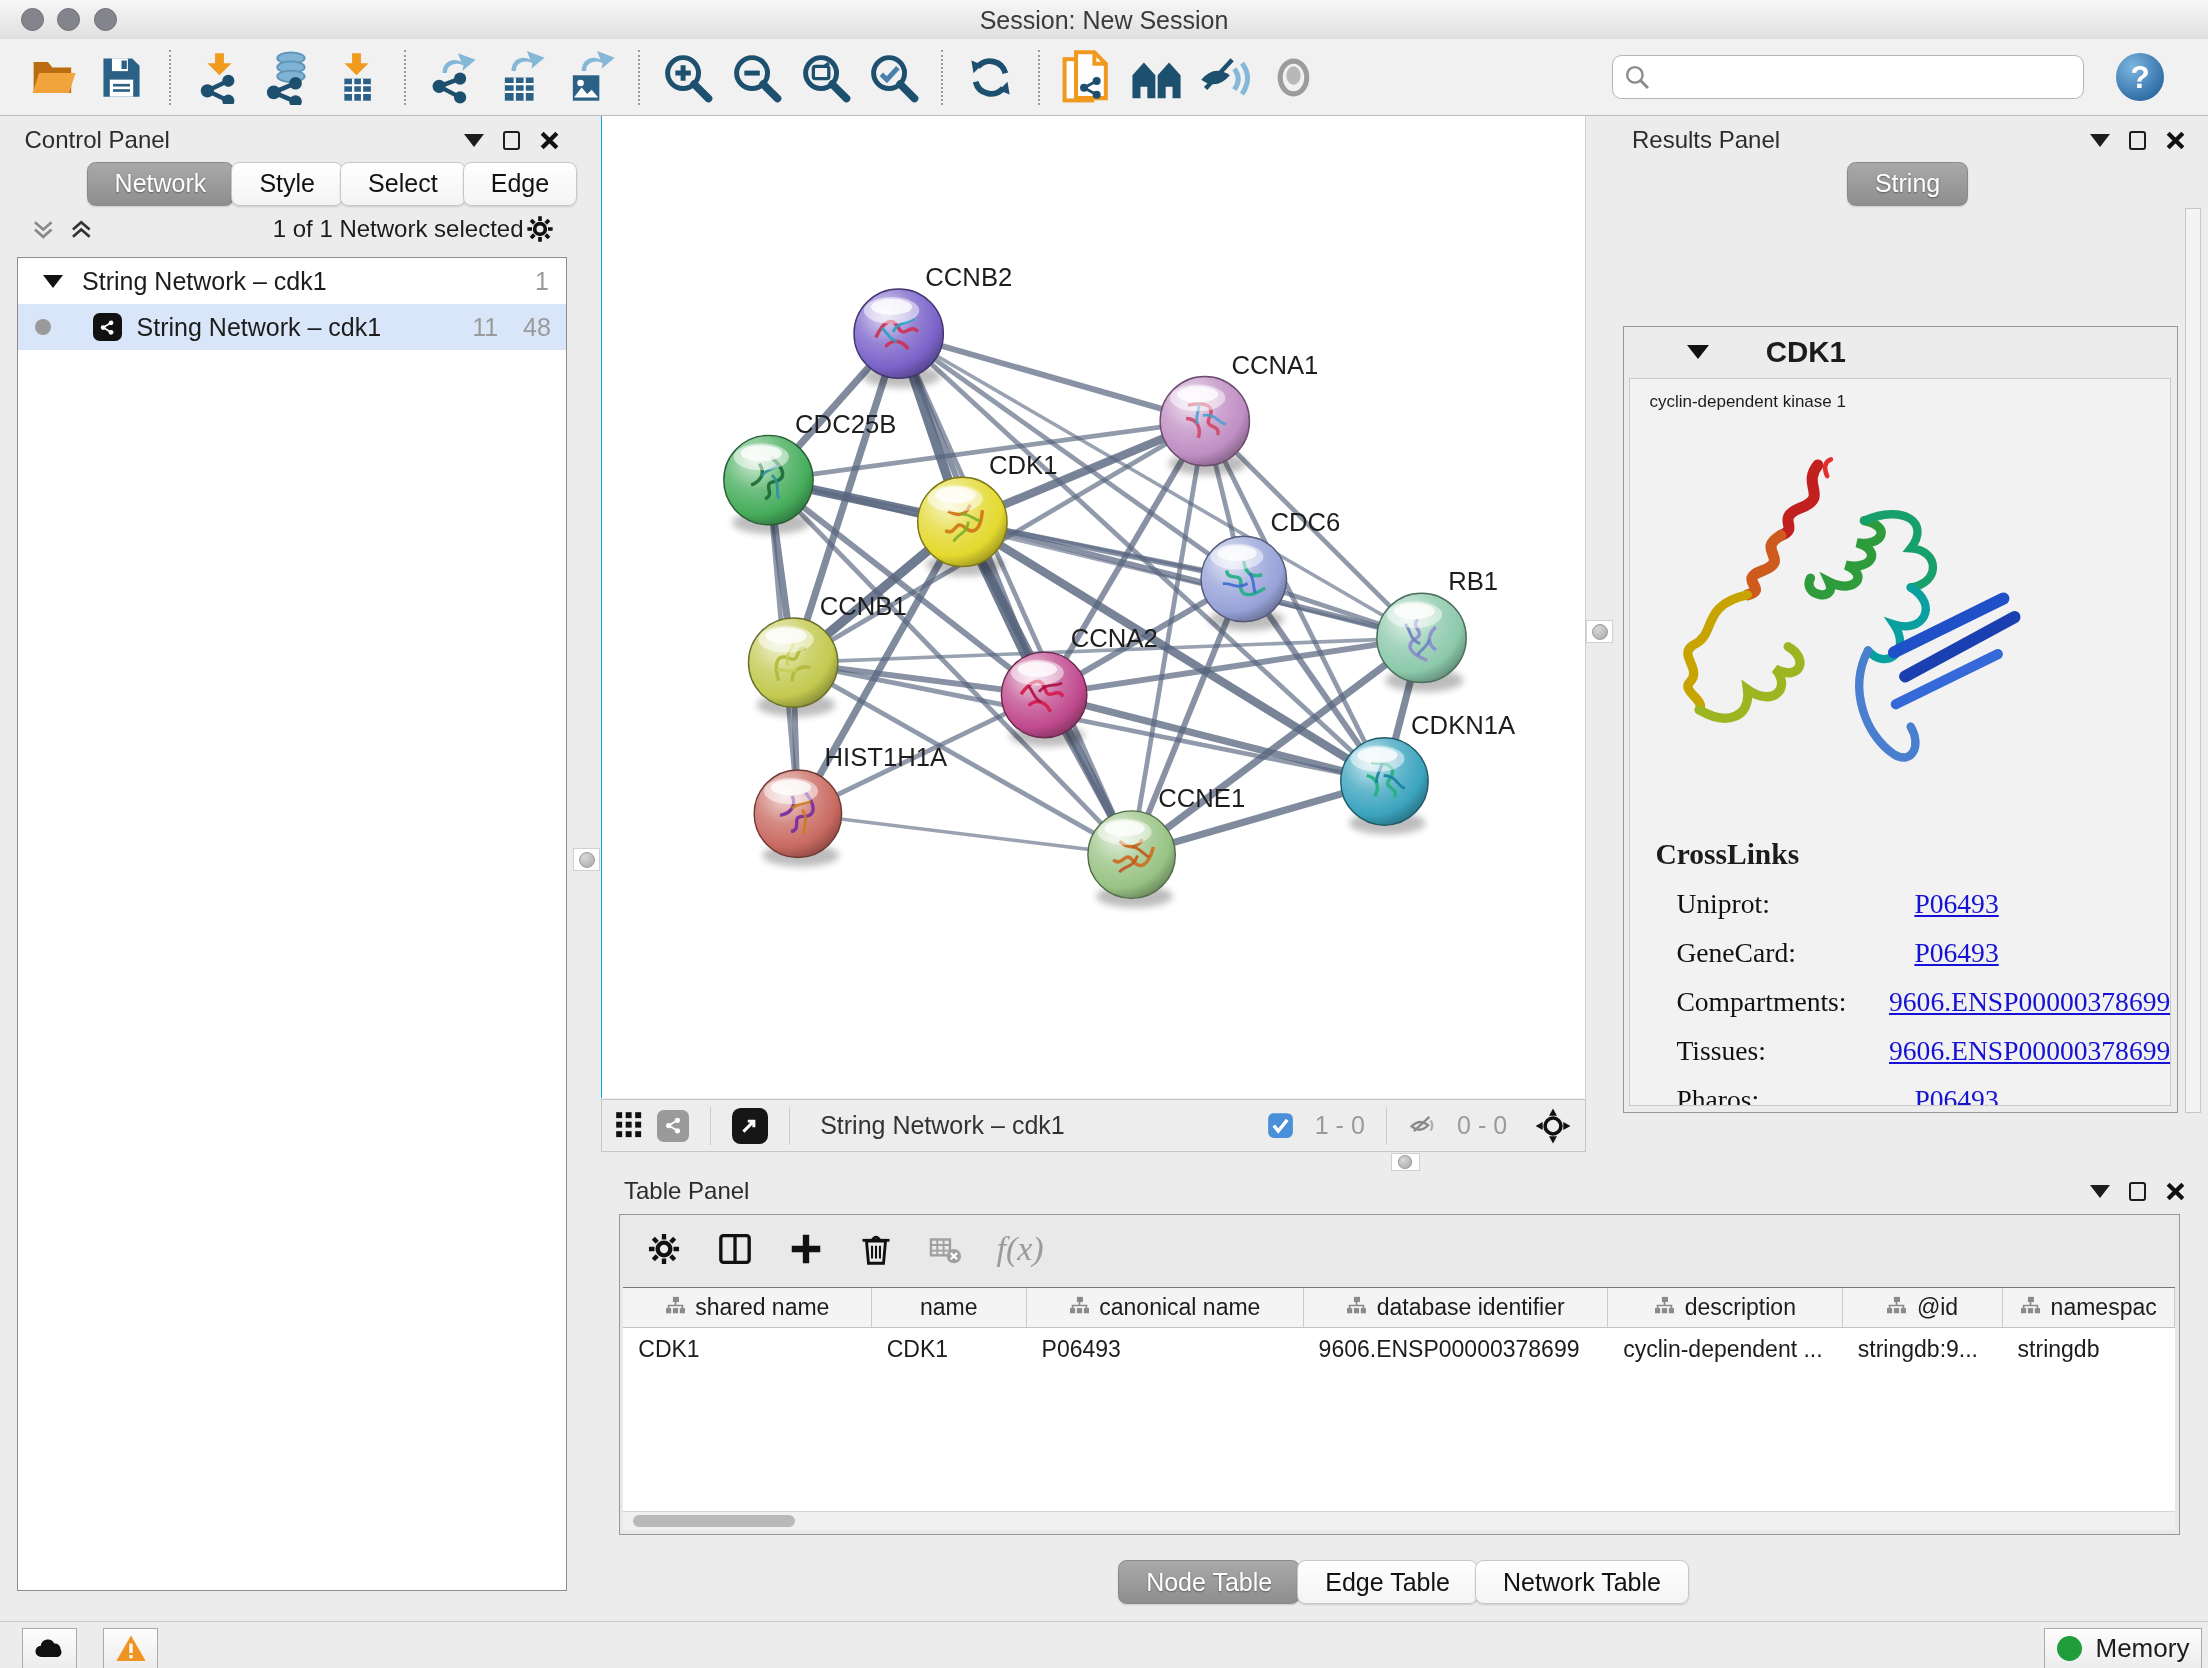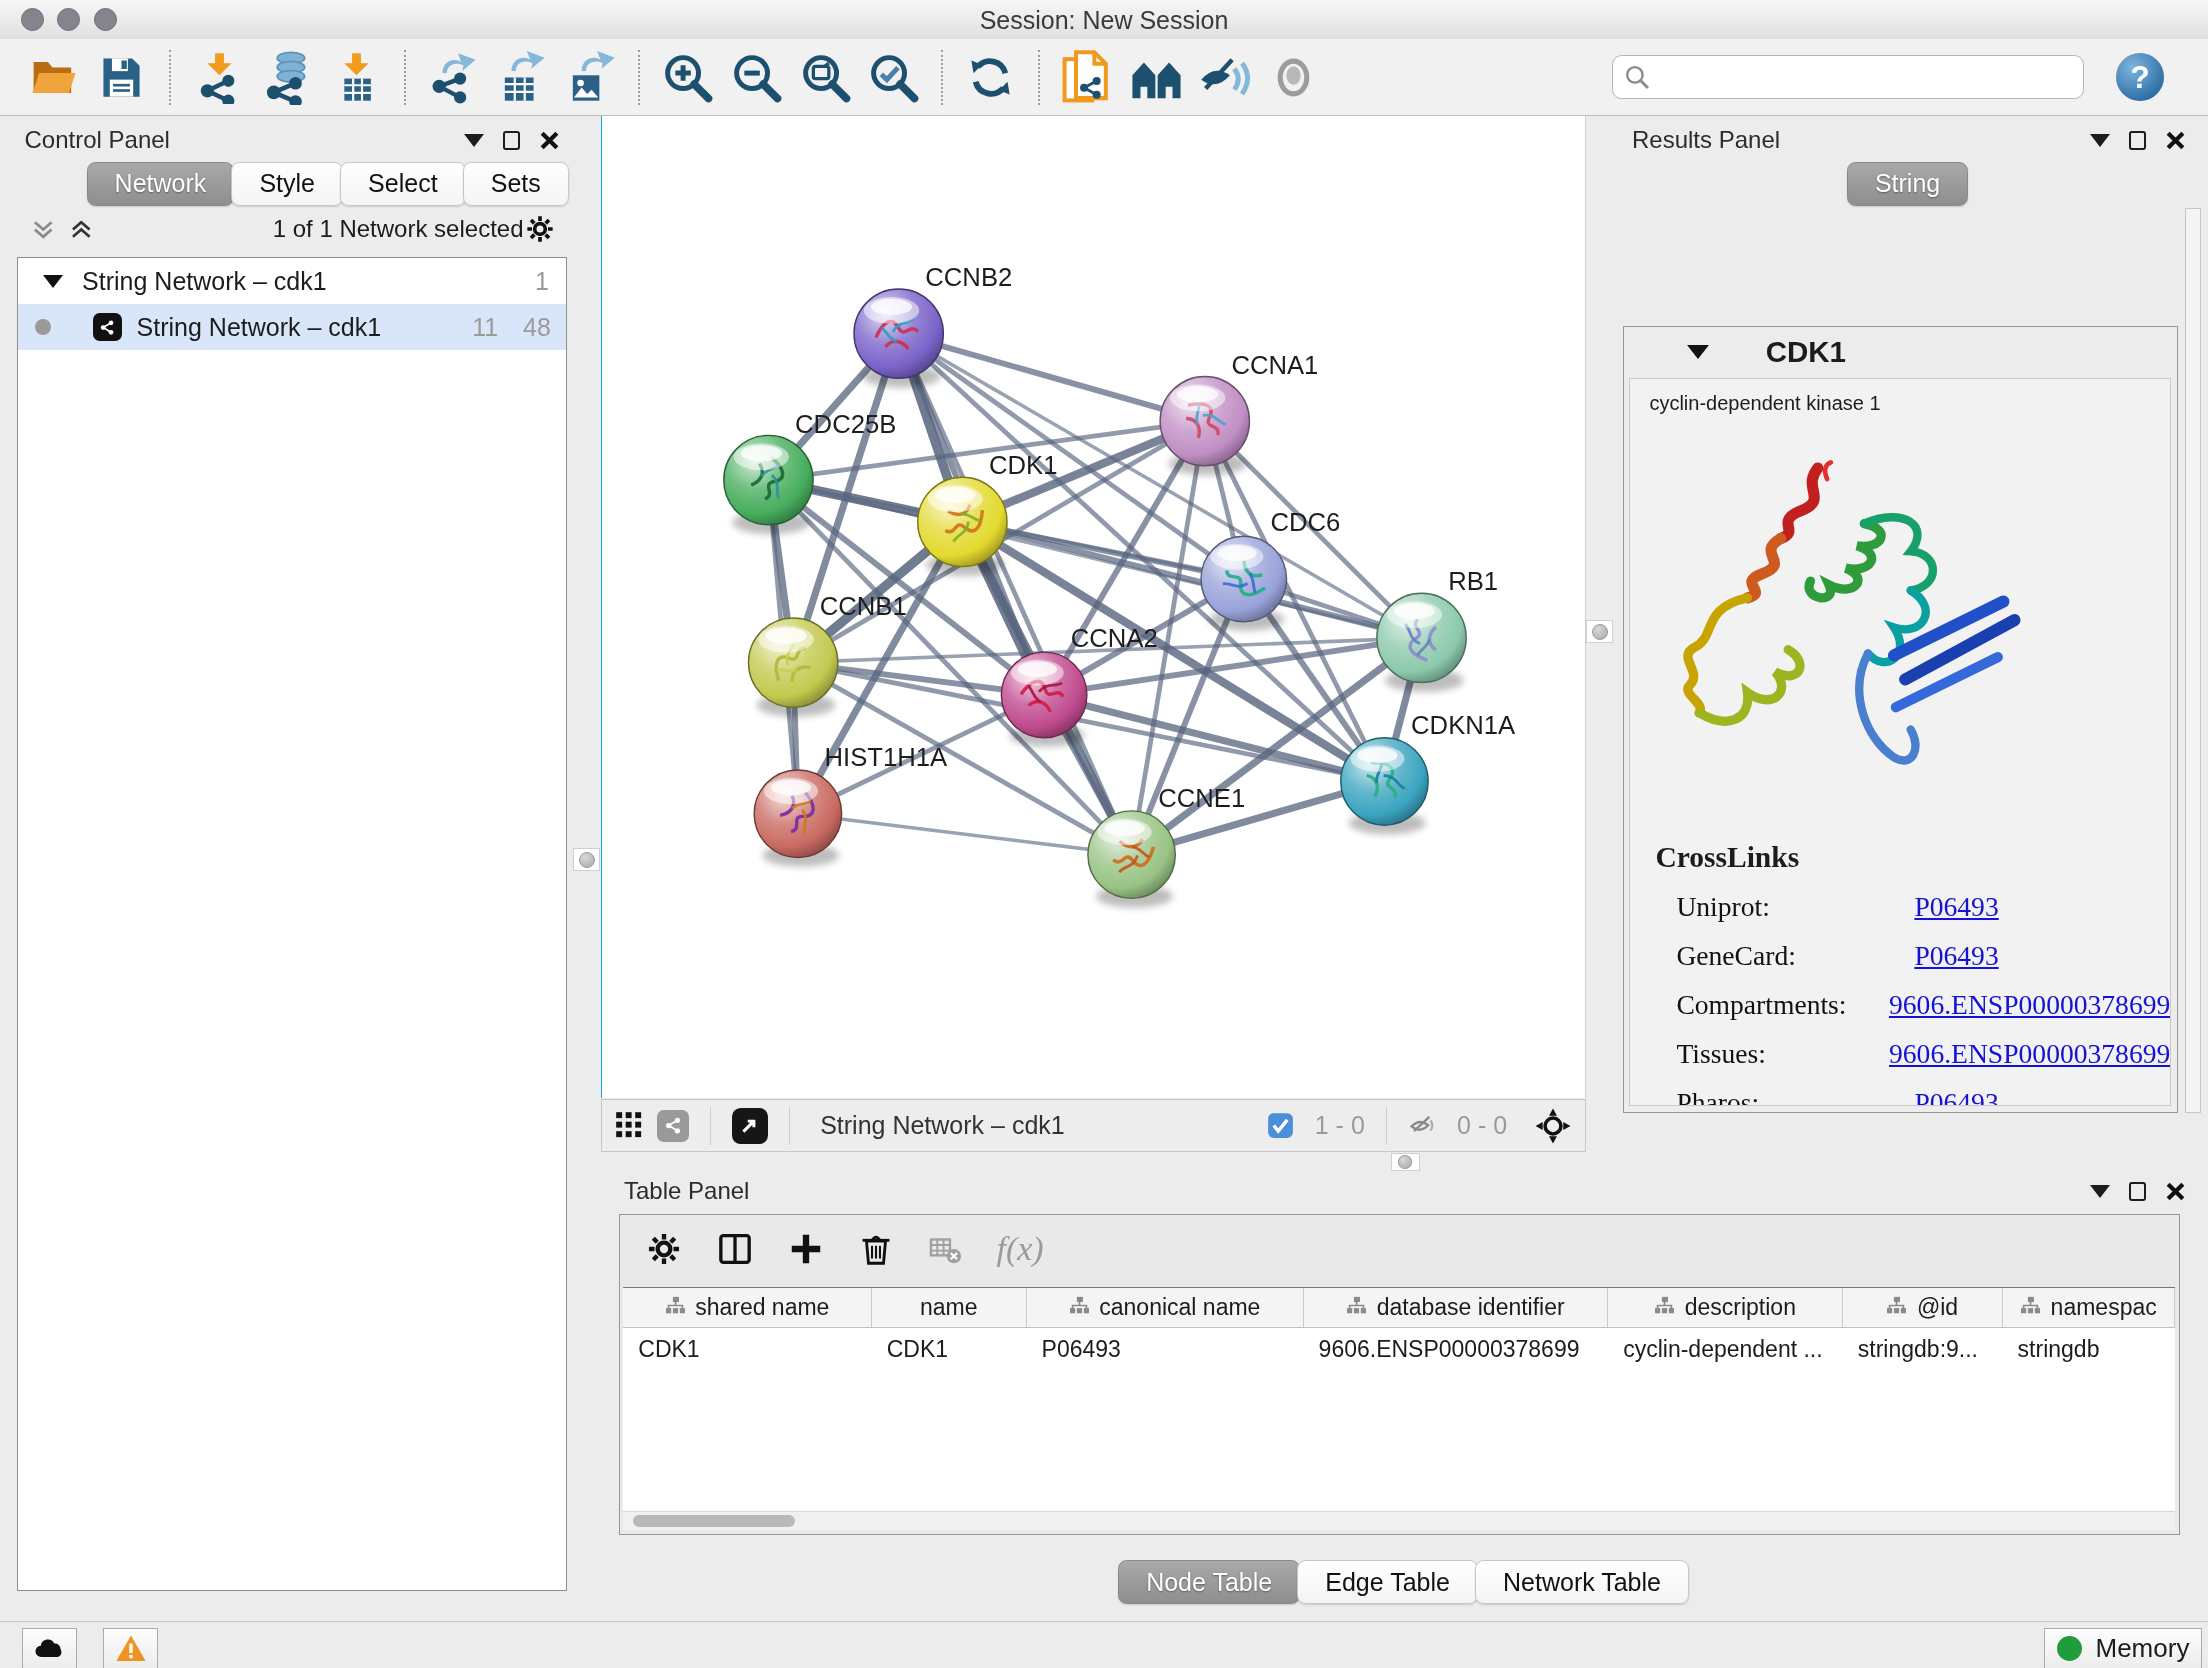--- a/index.html
+++ b/index.html
@@ -65,21 +65,21 @@
             background:radial-gradient(circle at 35% 30%,#d8d8d8,#a8a8a8);border:1px solid #9a9a9a;}
   
   .results-panel{position:absolute;left:1617px;top:122px;width:584px;height:1029px;}
   .rp-tabwrap{display:flex;justify-content:center;margin-top:3.8px;}
   .rp-box1{position:absolute;left:5.7px;right:23px;top:86px;height:112px;border:1.9px solid #979797;
            display:flex;align-items:center;justify-content:center;gap:32px;background:#ececec;}
   .rp-box2{position:absolute;left:5.7px;right:23px;top:204px;bottom:38px;border:1.9px solid #979797;background:#ececec;}
   .rp-sec-head{height:49px;display:flex;align-items:center;gap:57px;padding-left:63px;}
   .rp-sec-head .name{font-size:29.5px;font-weight:bold;}
   .rp-inner{position:absolute;left:5.7px;right:5.7px;top:51px;bottom:5.7px;background:#f2f2f2;border:1px solid #c9c9c9;overflow:hidden;}
-  .rp-desc{font-size:20px;padding:13.3px 19px;}
+  .rp-desc{font-size:17px;padding:13.3px 19px;}
   .crosslinks{font-family:"Liberation Serif",serif;margin-top:25px;}
   .crosslinks .clt{font-size:29.5px;font-weight:bold;padding-left:25px;}
   .clrow{display:flex;font-size:27.6px;margin-top:17px;padding-left:46px;}
   .clrow .lab{width:238px;color:#111;}
   .clrow a{color:#1512d4;text-decoration:underline;}
   .rp-scroll{position:absolute;right:0;top:86px;bottom:38px;width:16px;background:#f4f4f4;
              border:1px solid #c6c6c6;}
   
   .table-panel{position:absolute;left:609px;top:1172px;width:1592px;height:442px;}
   .tp-head{height:38px;display:flex;align-items:center;padding:0 15px;}
@@ -291,21 +291,21 @@
         <span class="sq"></span>
         <svg width="21" height="21" viewBox="0 0 20 20">
           <path d="M3 3 L17 17 M17 3 L3 17" stroke="#111" stroke-width="4"></path>
           </svg>
       </span>
     </div>
     <div class="tabrow cp-tabs" id="cp-tabs">
         <span class="tab sel">Network</span>
         <span class="tab">Style</span>
         <span class="tab">Select</span>
-        <span class="tab">Sets</span>
+        <span class="tab">Edge</span>
       </div>
     <div class="cp-status">
       <svg width="28.5" height="25" viewBox="0 0 24 24">
         <path d="M4 6 l8 7 8 -7 M4 13 l8 7 8 -7" fill="none" stroke="#8a8a8a" stroke-width="2.6"></path>
         </svg>
       <svg width="28.5" height="25" viewBox="0 0 24 24" style="margin-left:9.5px">
         <path d="M4 20 l8 -7 8 7 M4 13 l8 -7 8 7" fill="none" stroke="#333" stroke-width="2.6"></path>
         </svg>
       <span class="txt">1 of 1 Network selected</span>
       <svg width="32" height="32" viewBox="0 0 48 48">

